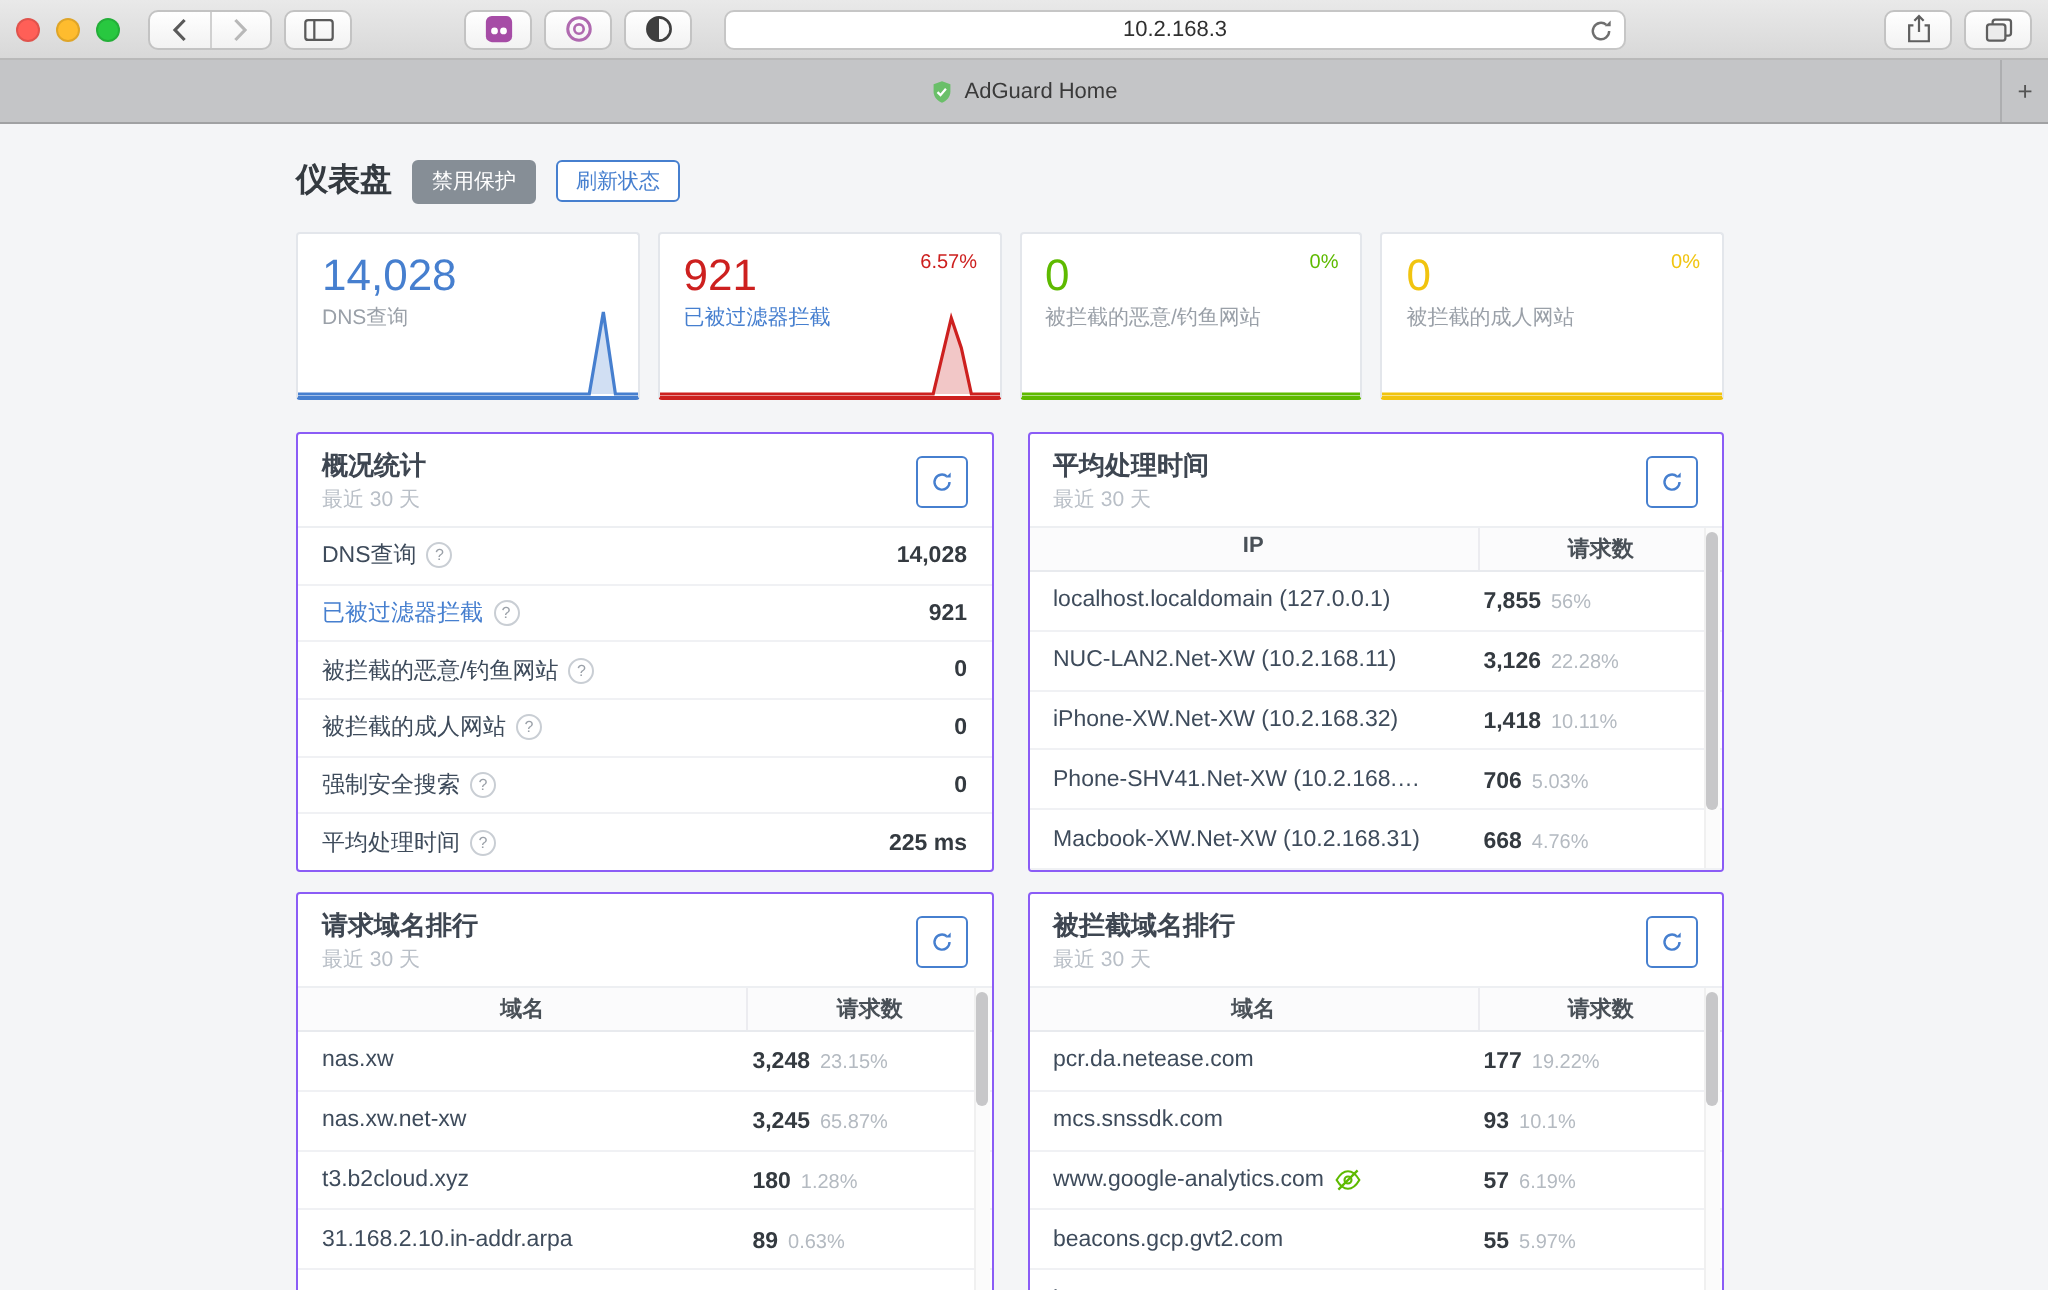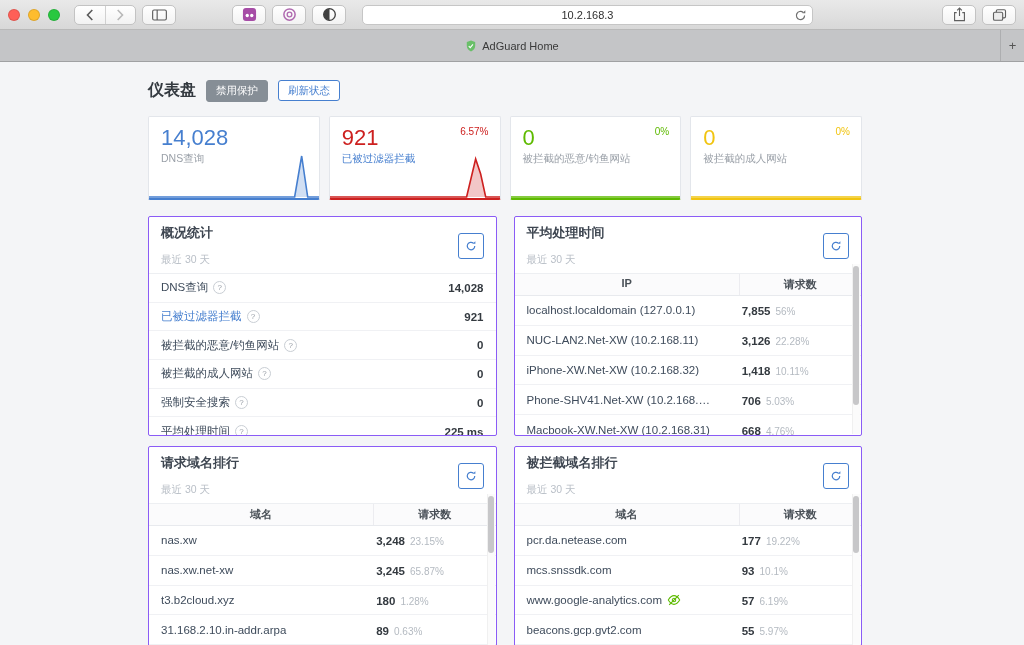--- a/index.html
+++ b/index.html
@@ -52,21 +52,21 @@
   .spark { position:absolute; left:-1px; right:-1px; bottom:0; height:46px; z-index:1; }
   .spark svg { width:100%; height:100%; display:block; }
 
   
   .panel-grid { display:grid; grid-template-columns:1fr 1fr; gap:17px; margin-bottom:10px; }
   .panel { background:#fff; border:1px solid #8b5cf6; border-radius:2px; position:relative; overflow:hidden; }
   .panel.h220 { height:220px; } .panel.h217 { height:217px; }
   .panel-header { padding:7px 12px 6px; display:flex; justify-content:space-between; align-items:center;
                   border-bottom:1px solid #edeff2; }
   .panel-title { font-size:13px; font-weight:700; color:#3e4651; }
-  .panel-sub { font-size:10.5px; color:#b9bfc7; margin-top:11px; }
+  .panel-sub { font-size:10.5px; color:#b9bfc7; margin-top:1px; }
   .refresh-btn { width:26px; height:26px; background:#fff; border:1px solid #467fcf; border-radius:3px;
                  display:flex; align-items:center; justify-content:center; cursor:pointer; }
 
   
   .srow { display:flex; justify-content:space-between; align-items:center; padding:0 12px;
           height:28.7px; border-bottom:1px solid #f0f1f4; font-size:11.5px; color:#3e4b5b; }
   .srow:last-child { border-bottom:none; }
   .srow .lab { display:flex; align-items:center; gap:5px; }
   .srow .lab.blue { color:#467fcf; }
   .help { width:13px; height:13px; border:1px solid #c9ced4; border-radius:50%; font-size:8px; color:#9aa0a8;

